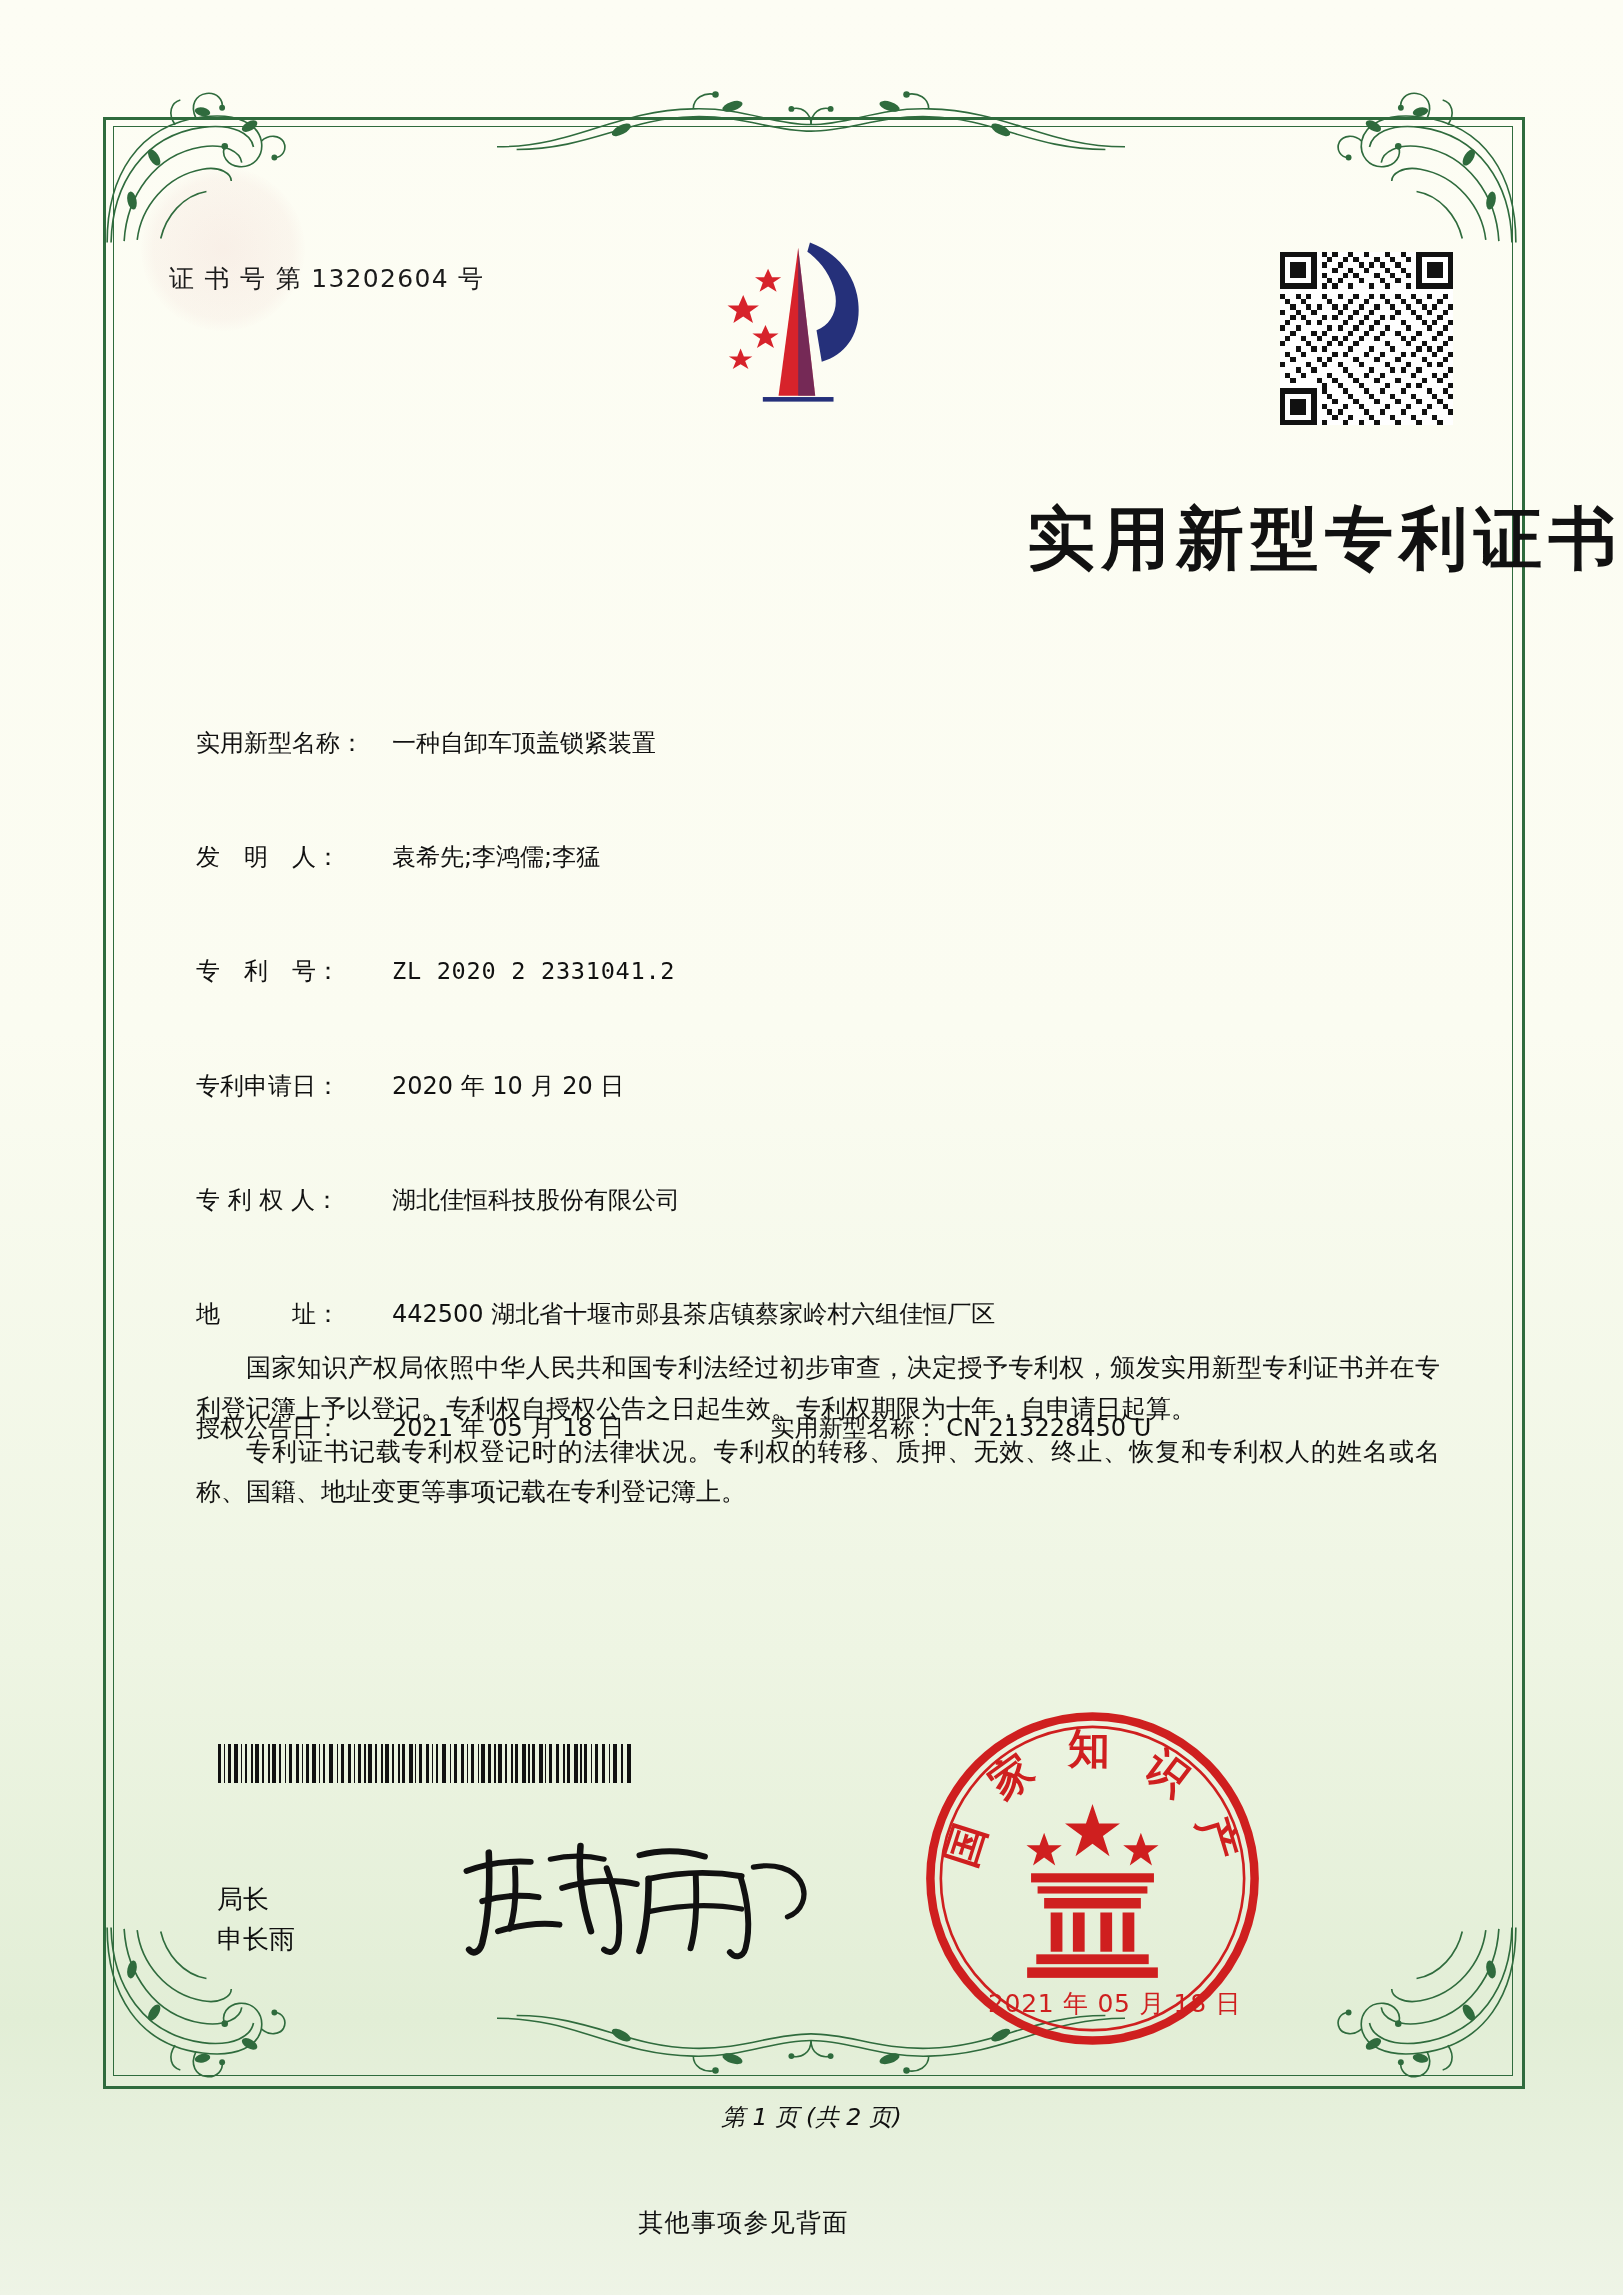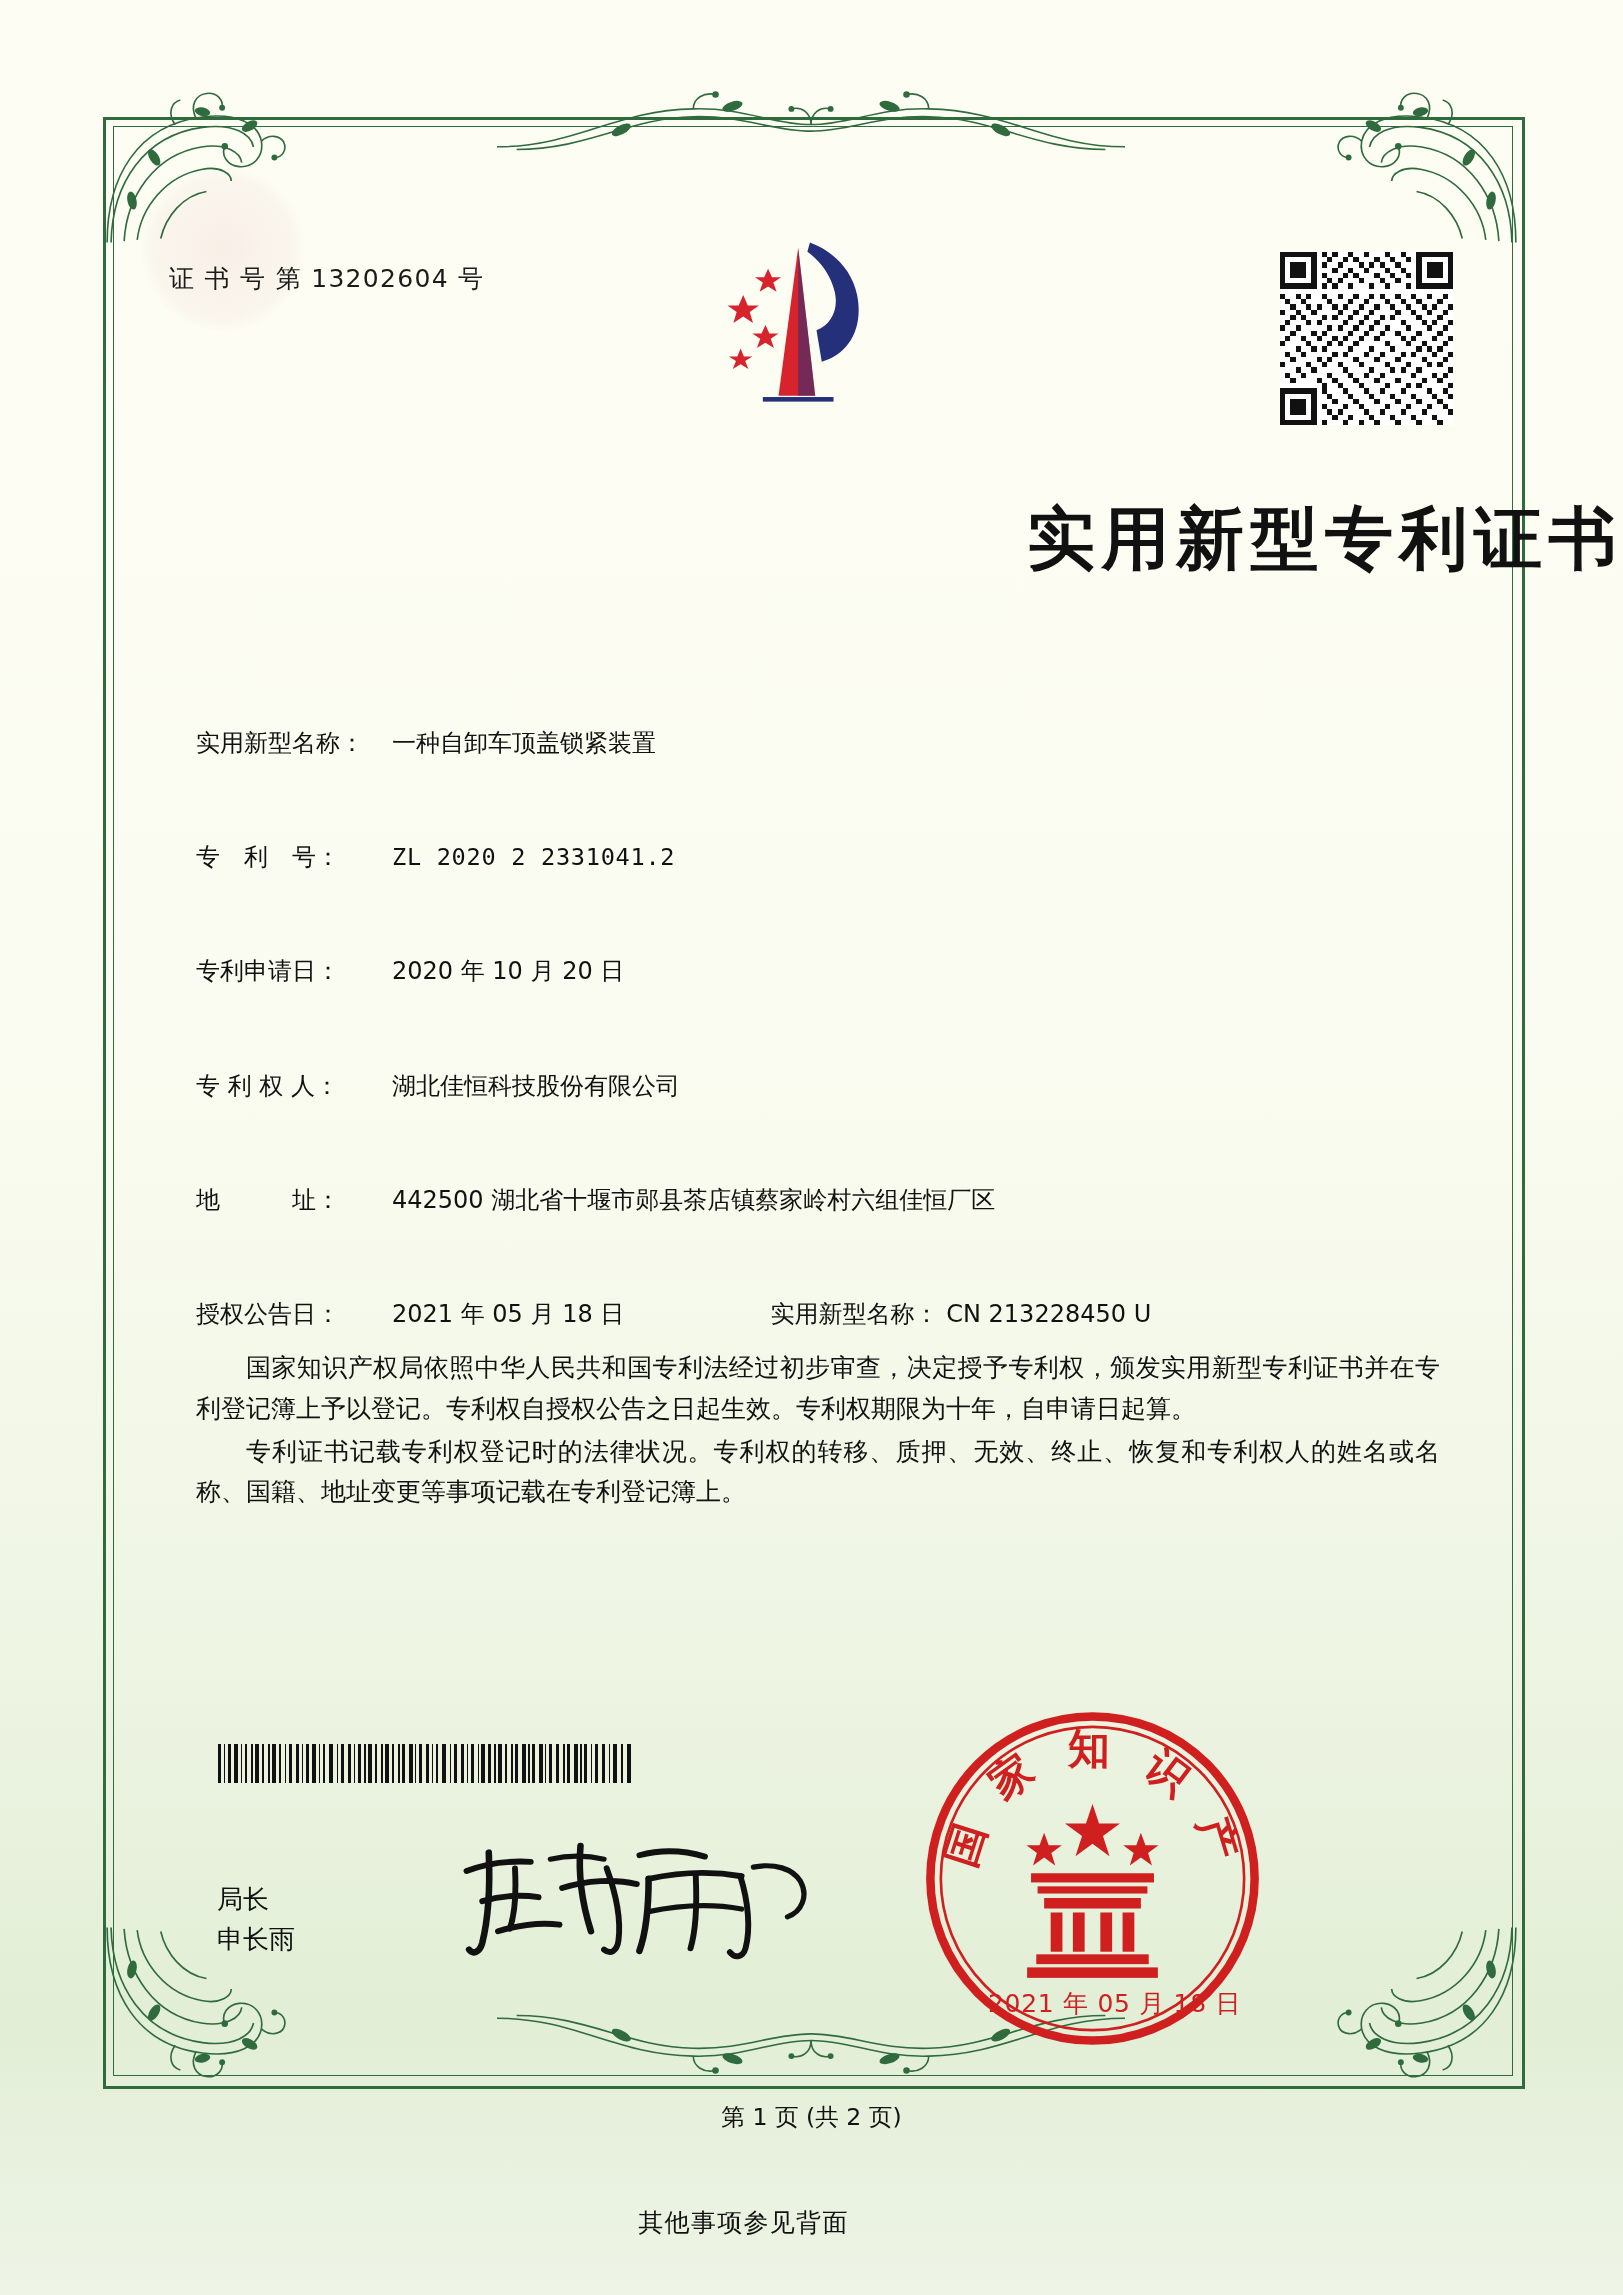--- a/index.html
+++ b/index.html
@@ -208,20 +208,21 @@
   }
 
   
   .page-num {
     position: absolute;
     left: 0; top: 2101px;
     width: 1623px;
     text-align: center;
     font-size: 23.6px;
     color: #111;
+    font-style: italic;
   }
   .footer-note {
     position: absolute;
     left: 0; top: 2206px;
     width: 1487px;
     text-align: center;
     font-size: 25px;
     letter-spacing: 1.3px;
     color: #111;
   }
@@ -674,20 +675,24 @@
 
   <div class="title">实用新型专利证书</div>
 
   <div class="fields">
 
     <div class="field-row">
       <div class="field-label">实用新型名称：</div>
       <div class="field-value">一种自卸车顶盖锁紧装置</div>
     </div>
 
+    <div class="field-row">
+      <div class="field-label">发　明　人：</div>
+      <div class="field-value">袁希先;李鸿儒;李猛</div>
+    </div>
 
     <div class="field-row">
       <div class="field-label">专　利　号：</div>
       <div class="field-value mono">ZL 2020 2 2331041.2</div>
     </div>
 
     <div class="field-row">
       <div class="field-label">专利申请日：</div>
       <div class="field-value">2020 年 10 月 20 日</div>
     </div>

